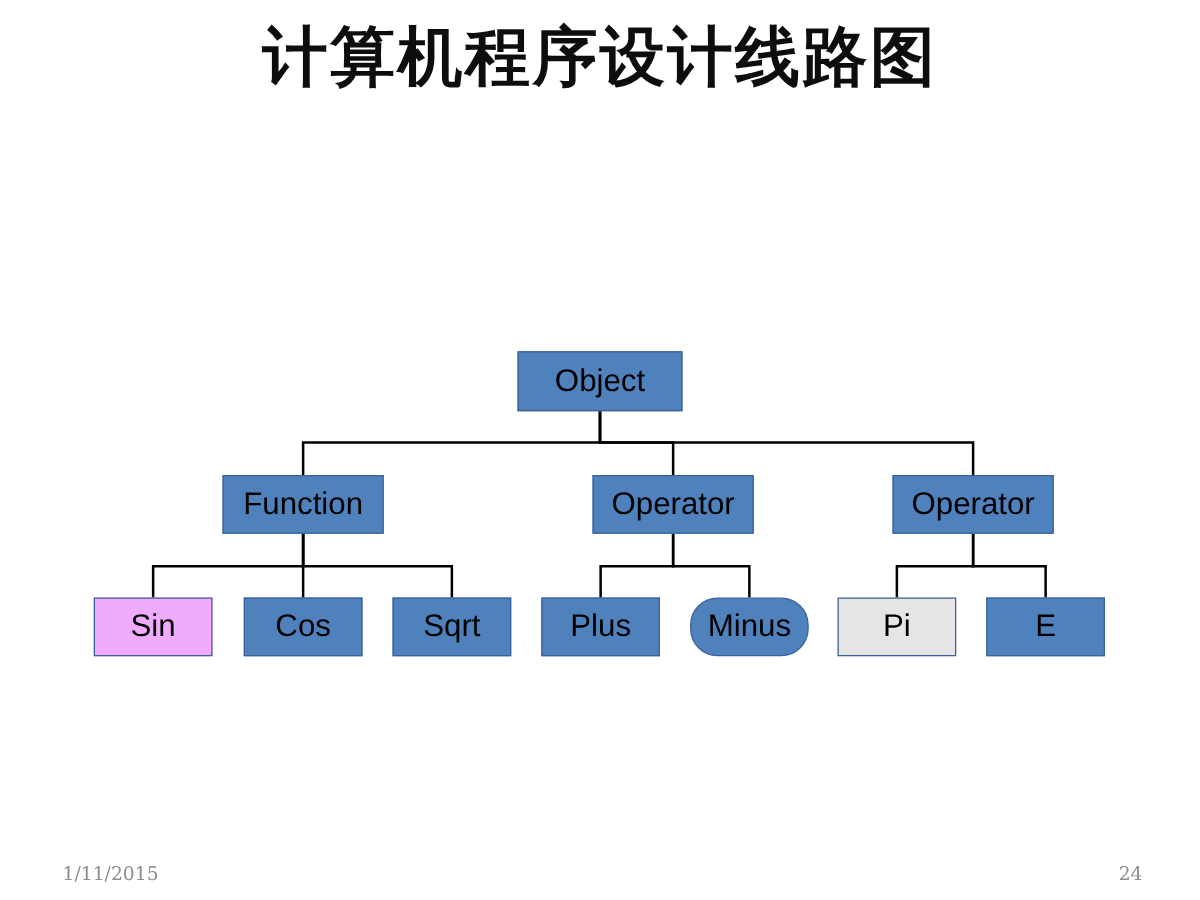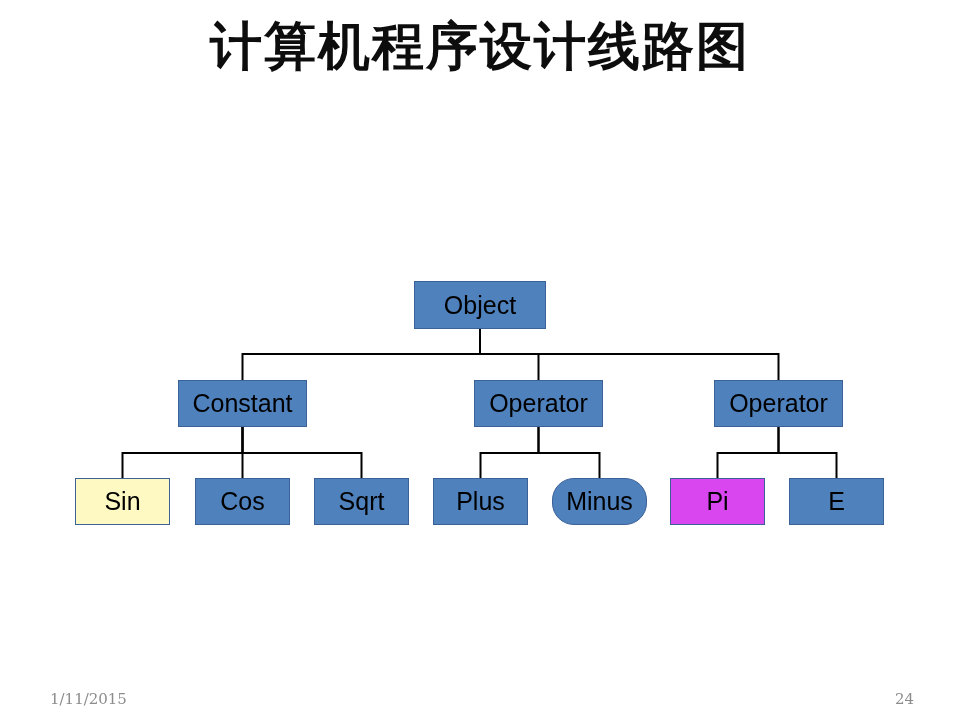--- a/index.html
+++ b/index.html
@@ -94,44 +94,44 @@
       <path d="M 538.5 427 L 538.5 453 L 480.5 453 L 480.5 478" fill="none" stroke="#000000" stroke-width="2"></path>
       <path d="M 538.5 427 L 538.5 453 L 599.5 453 L 599.5 478" fill="none" stroke="#000000" stroke-width="2"></path>
       <path d="M 778.5 427 L 778.5 453 L 717.5 453 L 717.5 478" fill="none" stroke="#000000" stroke-width="2"></path>
       <path d="M 778.5 427 L 778.5 453 L 836.5 453 L 836.5 478" fill="none" stroke="#000000" stroke-width="2"></path>
     </svg>
 
 <div class="node level-1" style="left: 414px; top: 281px; width: 132px; height: 48px; background: rgb(79, 129, 189); border-color: rgb(58, 97, 152); color: rgb(0, 0, 0);">
       <span>Object</span>
     </div>
     <div class="node level-2" style="left: 178px; top: 380px; width: 129px; height: 47px; background: rgb(79, 129, 189); border-color: rgb(58, 97, 152); color: rgb(0, 0, 0);">
-      <span>Constant</span>
+      <span>Function</span>
     </div>
     <div class="node level-2" style="left: 474px; top: 380px; width: 129px; height: 47px; background: rgb(79, 129, 189); border-color: rgb(58, 97, 152); color: rgb(0, 0, 0);">
       <span>Operator</span>
     </div>
     <div class="node level-2" style="left: 714px; top: 380px; width: 129px; height: 47px; background: rgb(79, 129, 189); border-color: rgb(58, 97, 152); color: rgb(0, 0, 0);">
       <span>Operator</span>
     </div>
-    <div class="node level-3" style="left: 75px; top: 478px; width: 95px; height: 47px; background: #fef9c3; border-color: rgb(58, 97, 152); color: rgb(0, 0, 0);">
+    <div class="node level-3" style="left: 75px; top: 478px; width: 95px; height: 47px; background: #f0abfc; border-color: rgb(58, 97, 152); color: rgb(0, 0, 0);">
       <span>Sin</span>
     </div>
     <div class="node level-3" style="left: 195px; top: 478px; width: 95px; height: 47px; background: rgb(79, 129, 189); border-color: rgb(58, 97, 152); color: rgb(0, 0, 0); text-align: right;">
       <span>Cos</span>
     </div>
     <div class="node level-3" style="left: 314px; top: 478px; width: 95px; height: 47px; background: rgb(79, 129, 189); border-color: rgb(58, 97, 152); color: rgb(0, 0, 0);">
       <span>Sqrt</span>
     </div>
     <div class="node level-3" style="left: 433px; top: 478px; width: 95px; height: 47px; background: rgb(79, 129, 189); border-color: rgb(58, 97, 152); color: rgb(0, 0, 0);">
       <span>Plus</span>
     </div>
     <div class="node level-3" style="left: 552px; top: 478px; width: 95px; height: 47px; background: rgb(79, 129, 189); border-color: rgb(58, 97, 152); color: rgb(0, 0, 0); border-radius: 22px;">
       <span>Minus</span>
     </div>
-    <div class="node level-3" style="left: 670px; top: 478px; width: 95px; height: 47px; background: #d946ef; border-color: rgb(58, 97, 152); color: rgb(0, 0, 0);">
+    <div class="node level-3" style="left: 670px; top: 478px; width: 95px; height: 47px; background: #e5e5e5; border-color: rgb(58, 97, 152); color: rgb(0, 0, 0);">
       <span>Pi</span>
     </div>
     <div class="node level-3" style="left: 789px; top: 478px; width: 95px; height: 47px; background: rgb(79, 129, 189); border-color: rgb(58, 97, 152); color: rgb(0, 0, 0);">
       <span>E</span>
     </div>
   </div>
 
 <div class="footer-text" id="footer-date">1/11/2015</div>
 <div class="footer-text" id="footer-page">24</div>
 

